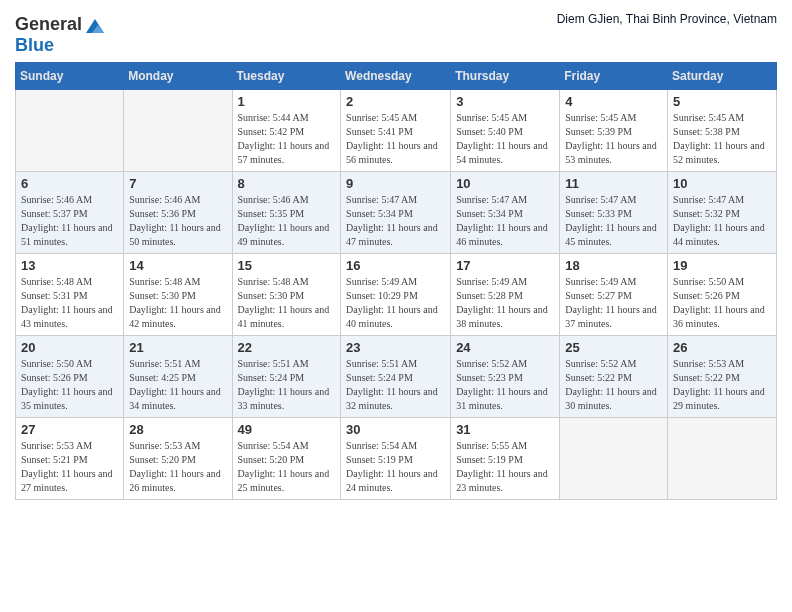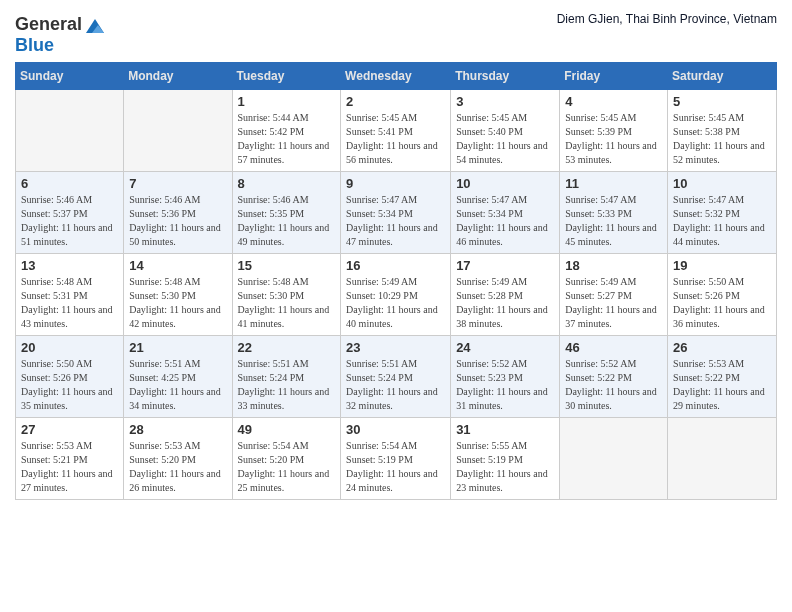--- a/index.html
+++ b/index.html
@@ -216,21 +216,21 @@
         </td>
         <td>
           <span class="day-number">23</span>
           <div class="day-info"><span>Sunrise: 5:51 AM</span><br><span>Sunset: 5:24 PM</span><br><span>Daylight: 11 hours and 32 minutes.</span></div>
         </td>
         <td>
           <span class="day-number">24</span>
           <div class="day-info"><span>Sunrise: 5:52 AM</span><br><span>Sunset: 5:23 PM</span><br><span>Daylight: 11 hours and 31 minutes.</span></div>
         </td>
         <td>
-          <span class="day-number">46</span>
+          <span class="day-number">25</span>
           <div class="day-info"><span>Sunrise: 5:52 AM</span><br><span>Sunset: 5:22 PM</span><br><span>Daylight: 11 hours and 30 minutes.</span></div>
         </td>
         <td>
           <span class="day-number">26</span>
           <div class="day-info"><span>Sunrise: 5:53 AM</span><br><span>Sunset: 5:22 PM</span><br><span>Daylight: 11 hours and 29 minutes.</span></div>
         </td>
       </tr>
       <tr>
         <td>
           <span class="day-number">27</span>

